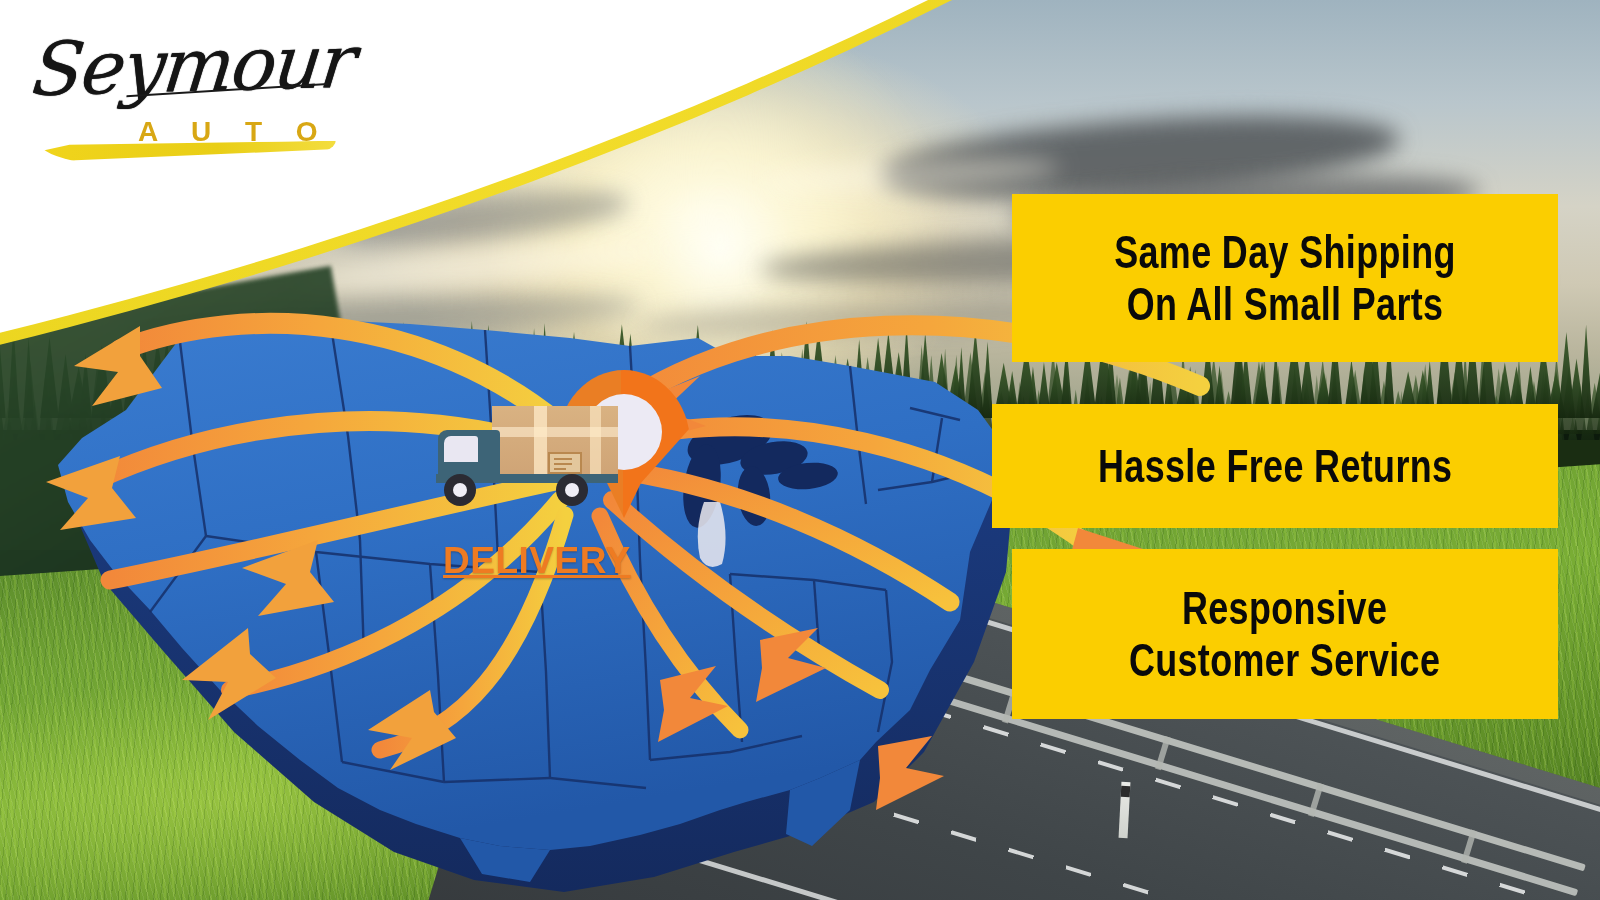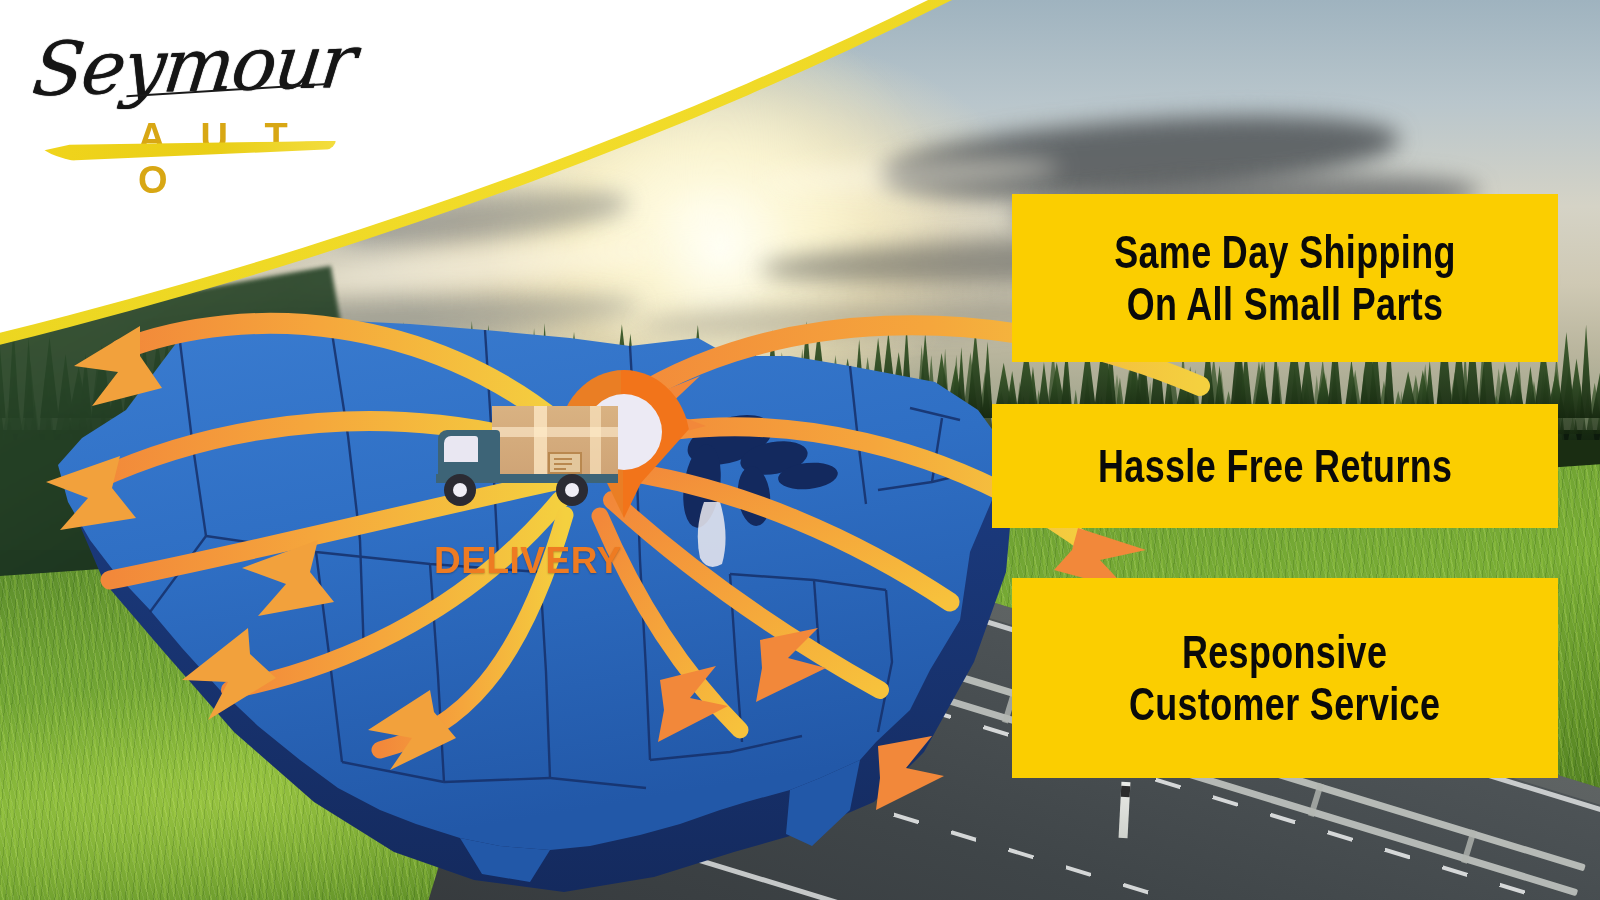--- a/index.html
+++ b/index.html
@@ -111,21 +111,21 @@
     font-style:italic;font-weight:400;font-size:74px;color:#151515;
     letter-spacing:-2px;transform:skewX(-8deg) rotate(-1.5deg);
     text-shadow:0 0 1px #111;
   }
   .logo .script:after{
     content:"";position:absolute;left:96px;top:68px;width:200px;height:2px;
     background:#1a1a1a;transform:rotate(-2deg);
   }
   .logo .auto{
     position:absolute;left:110px;top:98px;
-    font-family:"Liberation Sans",sans-serif;font-weight:700;font-size:38px;
+    font-family:"Liberation Sans",sans-serif;font-weight:700;font-size:28px;
     letter-spacing:13px;color:#d8a714;
   }
   .logo .swoosh{
     position:absolute;left:12px;top:124px;width:296px;height:28px;
     background:linear-gradient(90deg,#f0d41c,#e9ce16 60%,#f3dd3f 100%);
     border-radius:0 0 50% 50%/0 0 100% 100%;
     clip-path:polygon(0% 28%, 10% 6%, 100% 0%, 100% 30%, 12% 62%, 0% 72%);
     transform:rotate(-0.5deg);
   }
 
@@ -185,37 +185,37 @@
   .truck .wheel:after{content:"";position:absolute;left:9px;top:9px;width:14px;height:14px;border-radius:50%;background:#f0eef6;}
   .truck .w1{left:14px;}
   .truck .w2{left:126px;}
 
   .badge .cap1,.badge .cap2{
     position:absolute;width:100%;text-align:left;color:#ee7b22;
     font-family:"Liberation Sans",sans-serif;
     text-shadow:0 1px 2px rgba(0,0,0,.25);
   }
   .badge .cap1{left:4px;top:148px;font-size:31px;font-weight:600;letter-spacing:.5px;}
-  .badge .cap2{left:4px;top:180px;font-size:37px;font-weight:700;letter-spacing:.5px;}
+  .badge .cap2{left:13px;top:180px;font-size:37px;font-weight:700;letter-spacing:.5px;text-decoration:underline;}
 
   
   .claim{
     position:absolute;background:#fbce00;
     display:flex;flex-direction:column;align-items:center;justify-content:center;
   }
   .claim span{
     display:block;color:#0a0a0a;text-align:center;
     font-family:"Liberation Sans",sans-serif;
     font-weight:700;font-size:46px;line-height:1.14;
     transform:scaleX(.78);transform-origin:center;white-space:nowrap;
     letter-spacing:.5px;
   }
   #claim-1{left:1012px;top:194px;width:546px;height:168px;}
   #claim-2{left:992px;top:404px;width:566px;height:124px;}
-  #claim-3{left:1012px;top:578px;width:546px;height:200px;}
+  #claim-3{left:1012px;top:549px;width:546px;height:170px;}
 </style>
 </head>
 <body>
 
 <div class="stage">
 
   <div class="photo">
     <div class="sky"></div>
     <div class="sunglow"></div>
     <div class="cloud cb1"></div>

